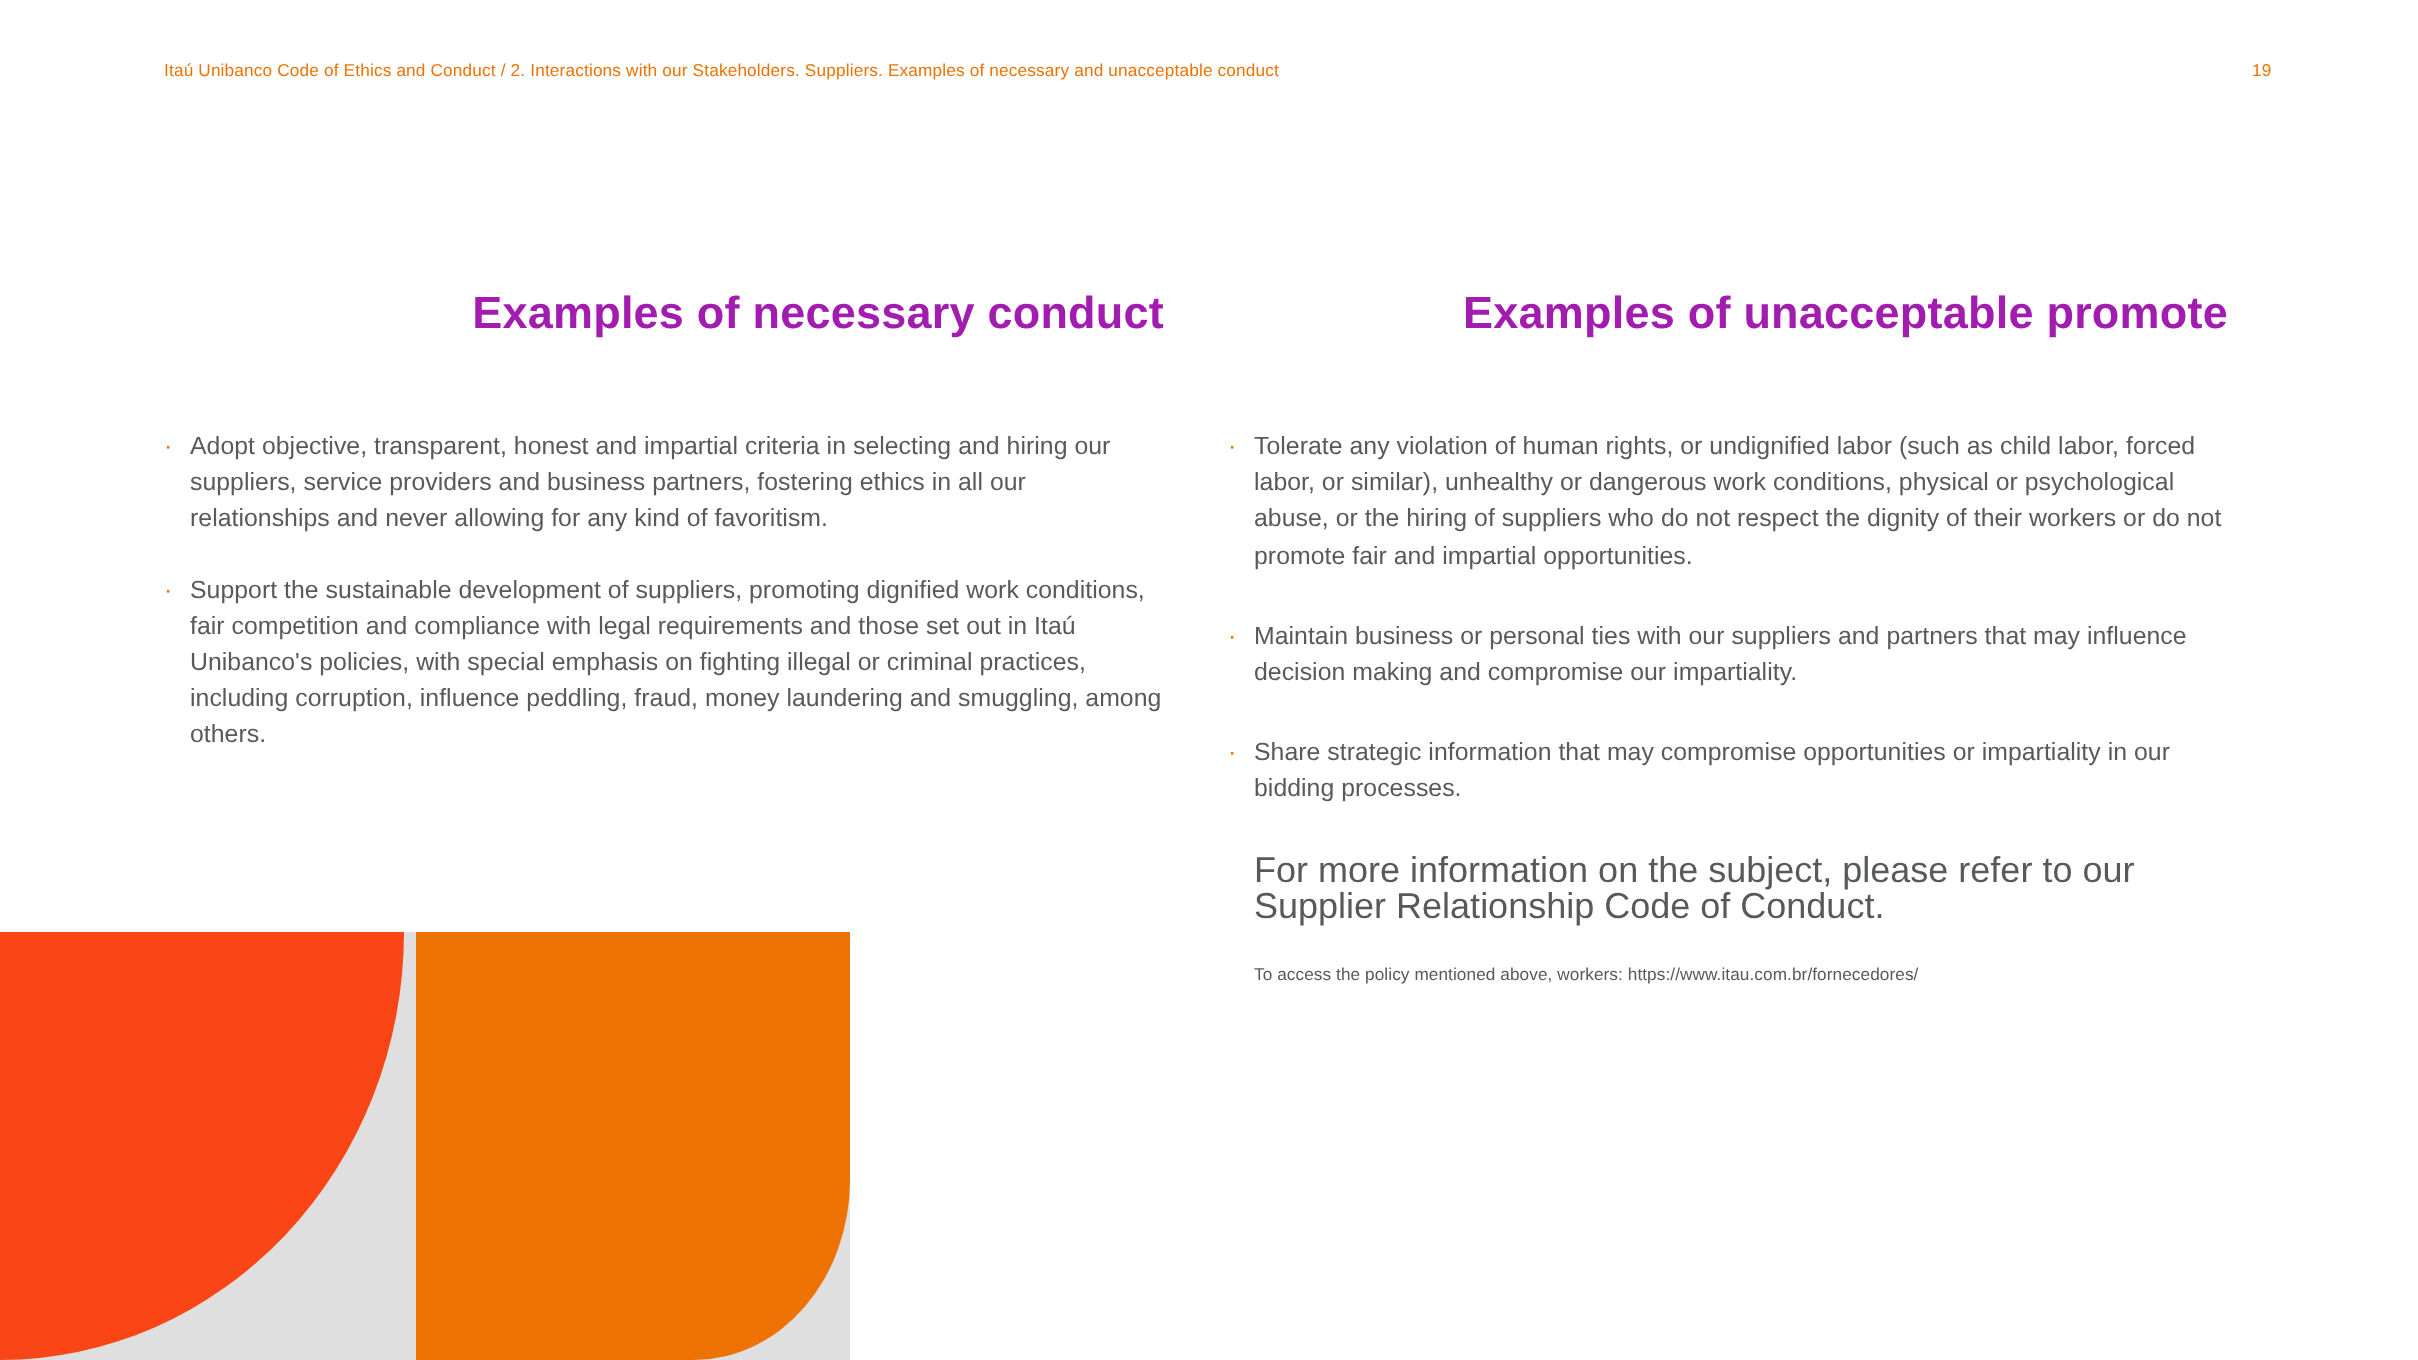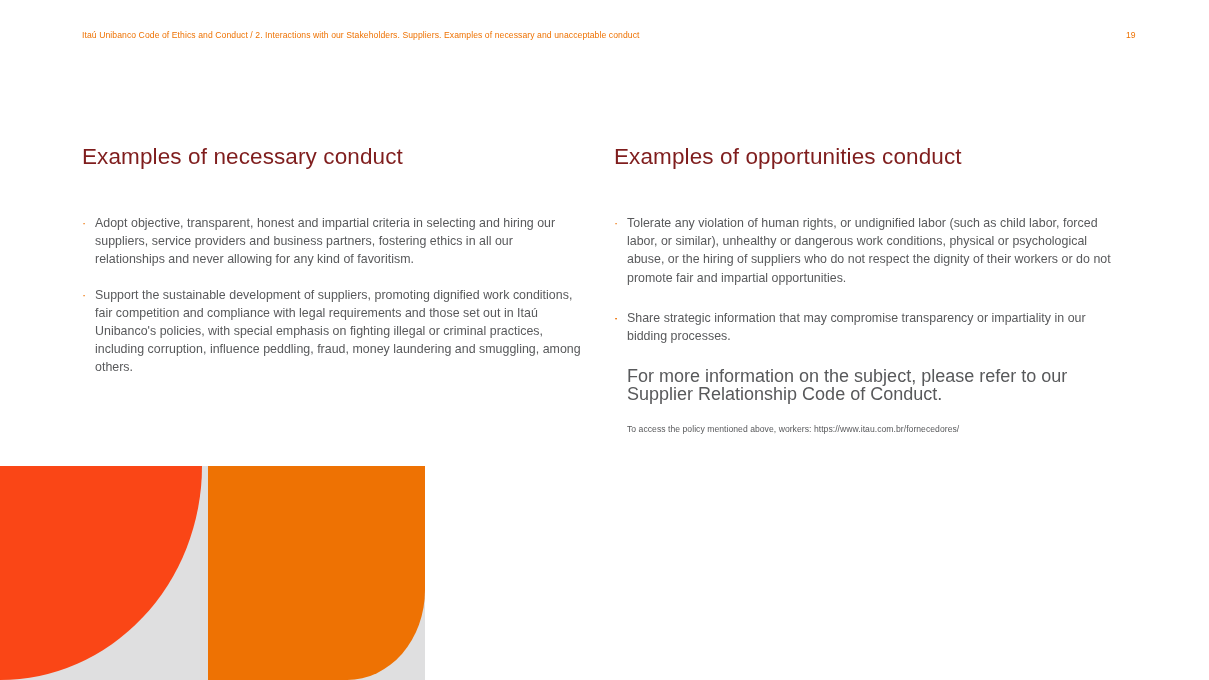--- a/index.html
+++ b/index.html
@@ -40,26 +40,27 @@
   
   .column {
     position: absolute;
     top: 142px;
   }
   .column-left  { left: 82px;  width: 500px; }
   .column-right { left: 614px; width: 500px; }
 
   .column-title {
     font-size: 22.5px;
-    font-weight: 400;
-    color: #7f1d1d;
+    font-weight: 700;
+    color: #a21caf;
     line-height: 30px;
     margin: 0 0 42px 0;
     letter-spacing: 0.005em;
     white-space: nowrap;
+    text-align: right;
   }
 
   .bullet-list {
     list-style: none;
     margin: 0;
     padding: 0;
   }
   .bullet-item {
     position: relative;
     padding-left: 13px;
@@ -155,33 +156,34 @@
     </li>
     <li class="bullet-item">
       <span class="bullet-marker">·</span>
       <span>Support the sustainable development of suppliers, promoting dignified work conditions, fair competition and compliance with legal requirements and those set out in Itaú Unibanco's policies, with special emphasis on fighting illegal or criminal practices, including corruption, influence peddling, fraud, money laundering and smuggling, among others.</span>
     </li>
   </ul>
 </div>
 
 <div class="column column-right">
 
-  <h2 class="column-title">Examples of opportunities conduct</h2>
+  <h2 class="column-title">Examples of unacceptable promote</h2>
 
   <ul class="bullet-list">
     <li class="bullet-item">
       <span class="bullet-marker">·</span>
       <span>Tolerate any violation of human rights, or undignified labor (such as child labor, forced labor, or similar), unhealthy or dangerous work conditions, physical or psychological abuse, or the hiring of suppliers who do not respect the dignity of their workers or do not promote fair and impartial opportunities.</span>
     </li>
     <li class="bullet-item">
       <span class="bullet-marker">·</span>
+      <span>Maintain business or personal ties with our suppliers and partners that may influence decision making and compromise our impartiality.</span>
     </li>
     <li class="bullet-item">
       <span class="bullet-marker">·</span>
-      <span>Share strategic information that may compromise transparency or impartiality in our bidding processes.</span>
+      <span>Share strategic information that may compromise opportunities or impartiality in our bidding processes.</span>
     </li>
   </ul>
 
   <p class="plain-note">For more information on the subject, please refer to our Supplier Relationship Code of Conduct.</p>
 
   <p class="footnote">To access the policy mentioned above, workers: https://www.itau.com.br/fornecedores/</p>
 </div>
 
 <div class="deco">
   <div class="deco-bg"></div>

